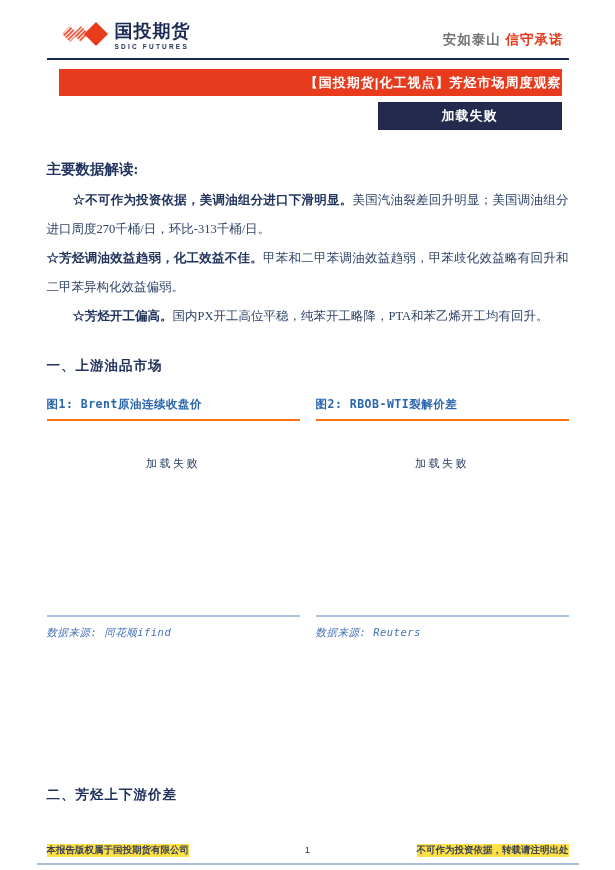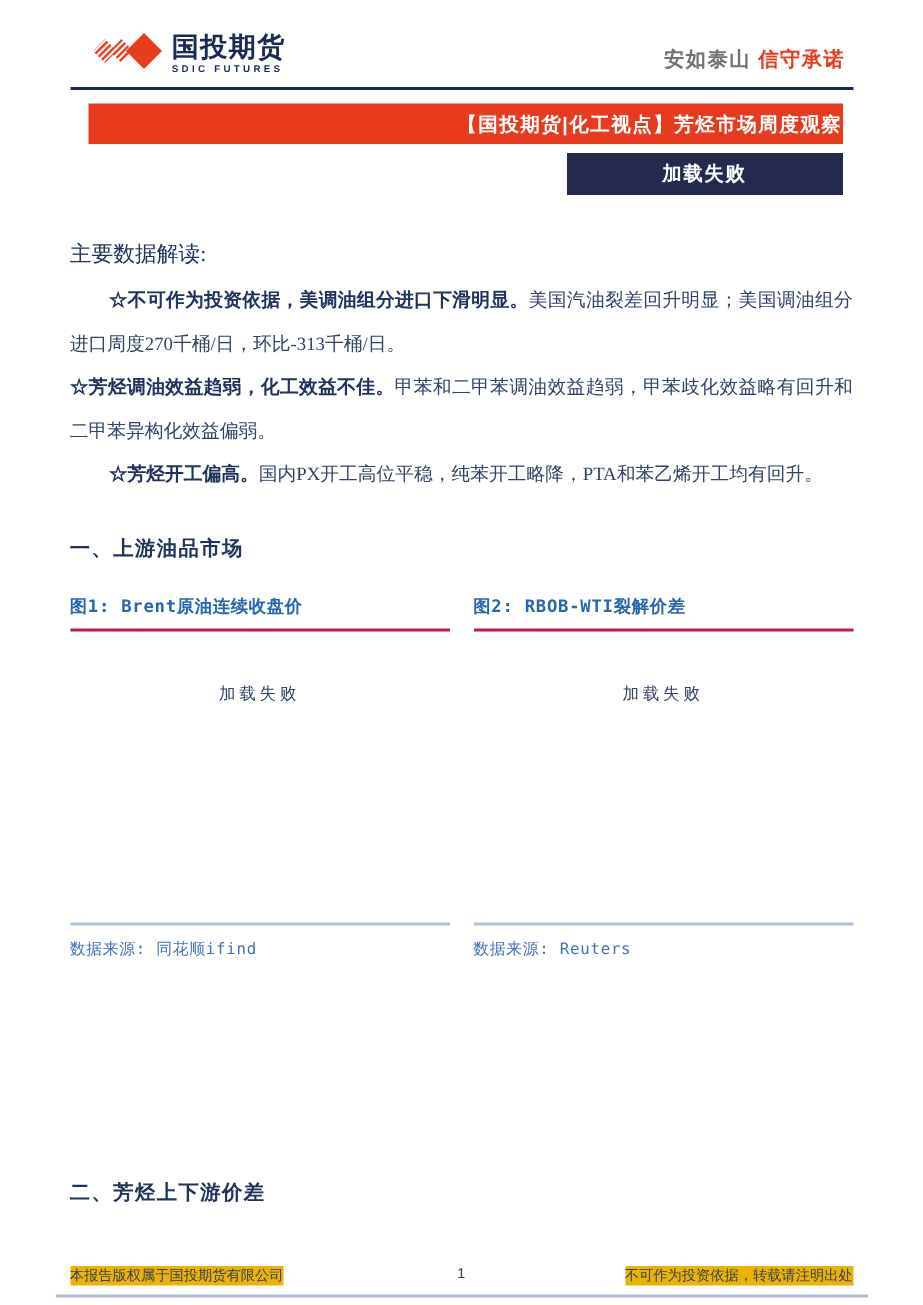--- a/index.html
+++ b/index.html
@@ -45,67 +45,67 @@
   .badge {
     margin: 6px 17px 0 auto; width: 184px; height: 28px; line-height: 28px;
     background: #232a4d; color: #ffffff; text-align: center;
     font-size: 13px; font-weight: bold; letter-spacing: 1px;
   }
 
   
   .doc-serif { font-family: "Liberation Serif", "DejaVu Serif", serif; }
   .summary-heading {
     margin: 30px 10px 0 10px;
-    font-size: 14.5px; font-weight: normal; color: #20335c;
+    font-size: 14.5px; font-weight: bold; color: #20335c;
   }
   .summary-body { margin: 7px 10px 0 10px; color: #2f4368; }
   .para { font-size: 12.5px; line-height: 29px; text-align: justify; }
   .para.indent { text-indent: 26px; }
   .para .lead { font-weight: bold; color: #20335c; }
   .para .rest { font-weight: normal; color: #2f4368; }
 
   
   .section-heading {
     margin: 26px 10px 0 10px;
     font-size: 13.5px; font-weight: bold; color: #20335c;
     letter-spacing: 1px;
   }
 
   
   .figures { display: flex; gap: 16px; margin: 22px 10px 0 10px; }
   .figure { flex: 1; }
   .figure-title {
     font-family: "DejaVu Sans Mono", "Liberation Mono", monospace;
     font-size: 11.5px; font-weight: bold; color: #2965ad;
-    padding-bottom: 7px; border-bottom: 2px solid #be185d;
+    padding-bottom: 7px; border-bottom: 2px solid #f97316;
     letter-spacing: 0.5px;
   }
   .figure-box {
     height: 196px; text-align: center; padding-top: 32px;
     border-bottom: 2px solid #a9c0dc;
   }
   .figure-status {
     font-size: 11px; color: #2f4368; letter-spacing: 2.5px;
   }
   .figure-source {
-    margin-top: 9px; 
+    margin-top: 9px; font-style: italic;
     font-family: "DejaVu Sans Mono", "Liberation Mono", monospace;
     font-size: 10.5px; color: #4470b5; letter-spacing: 0.5px;
   }
 
   .section-2 { margin-top: 146px; }
 
   
   .footer {
     position: absolute; left: 10px; right: 10px; bottom: 13px;
     display: flex; justify-content: space-between; align-items: baseline;
     font-size: 9.5px; color: #3a4154;
   }
   .footer .f-center { position: absolute; left: 0; right: 0; text-align: center; }
-  .footer .f-left, .footer .f-right { position: relative; z-index: 1; background: #eab308; }
+  .footer .f-left, .footer .f-right { position: relative; z-index: 1; background: #fde047; font-weight: bold; }
   .footer-rule {
     position: absolute; left: 0; right: 0; bottom: 5px;
     border-top: 2px solid #a9bdd6;
   }
 </style>
 </head>
 <body>
 
 <div class="page">
 

